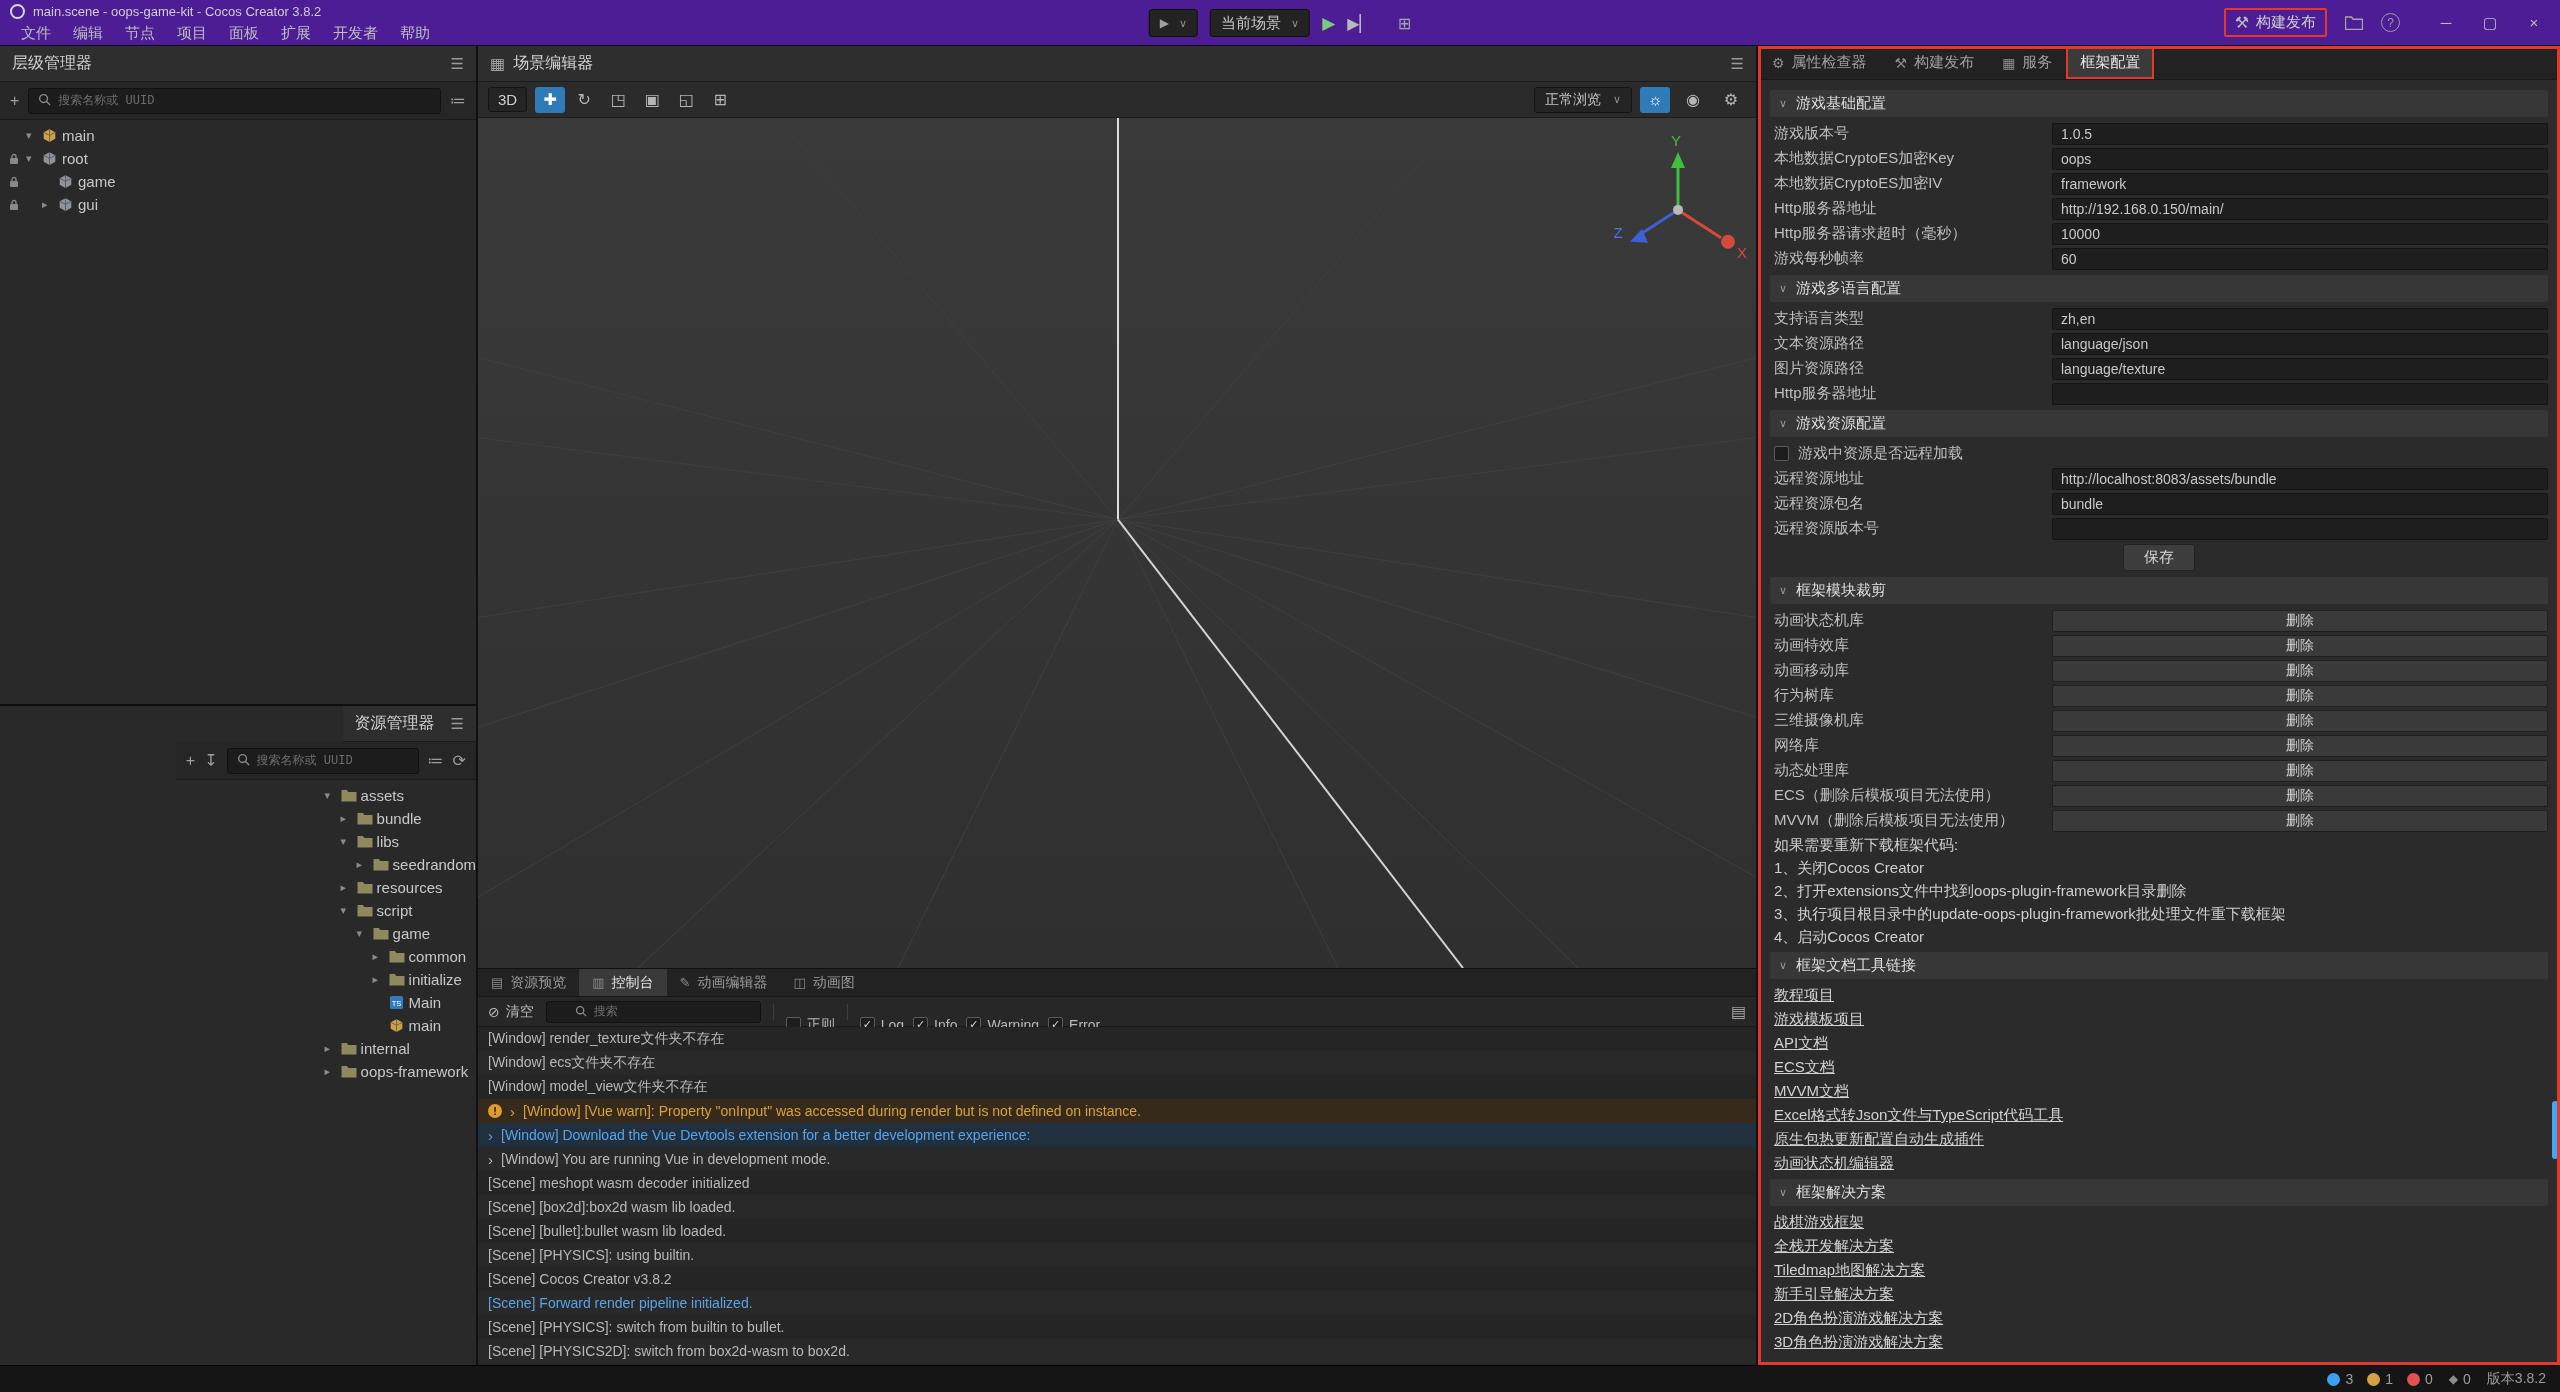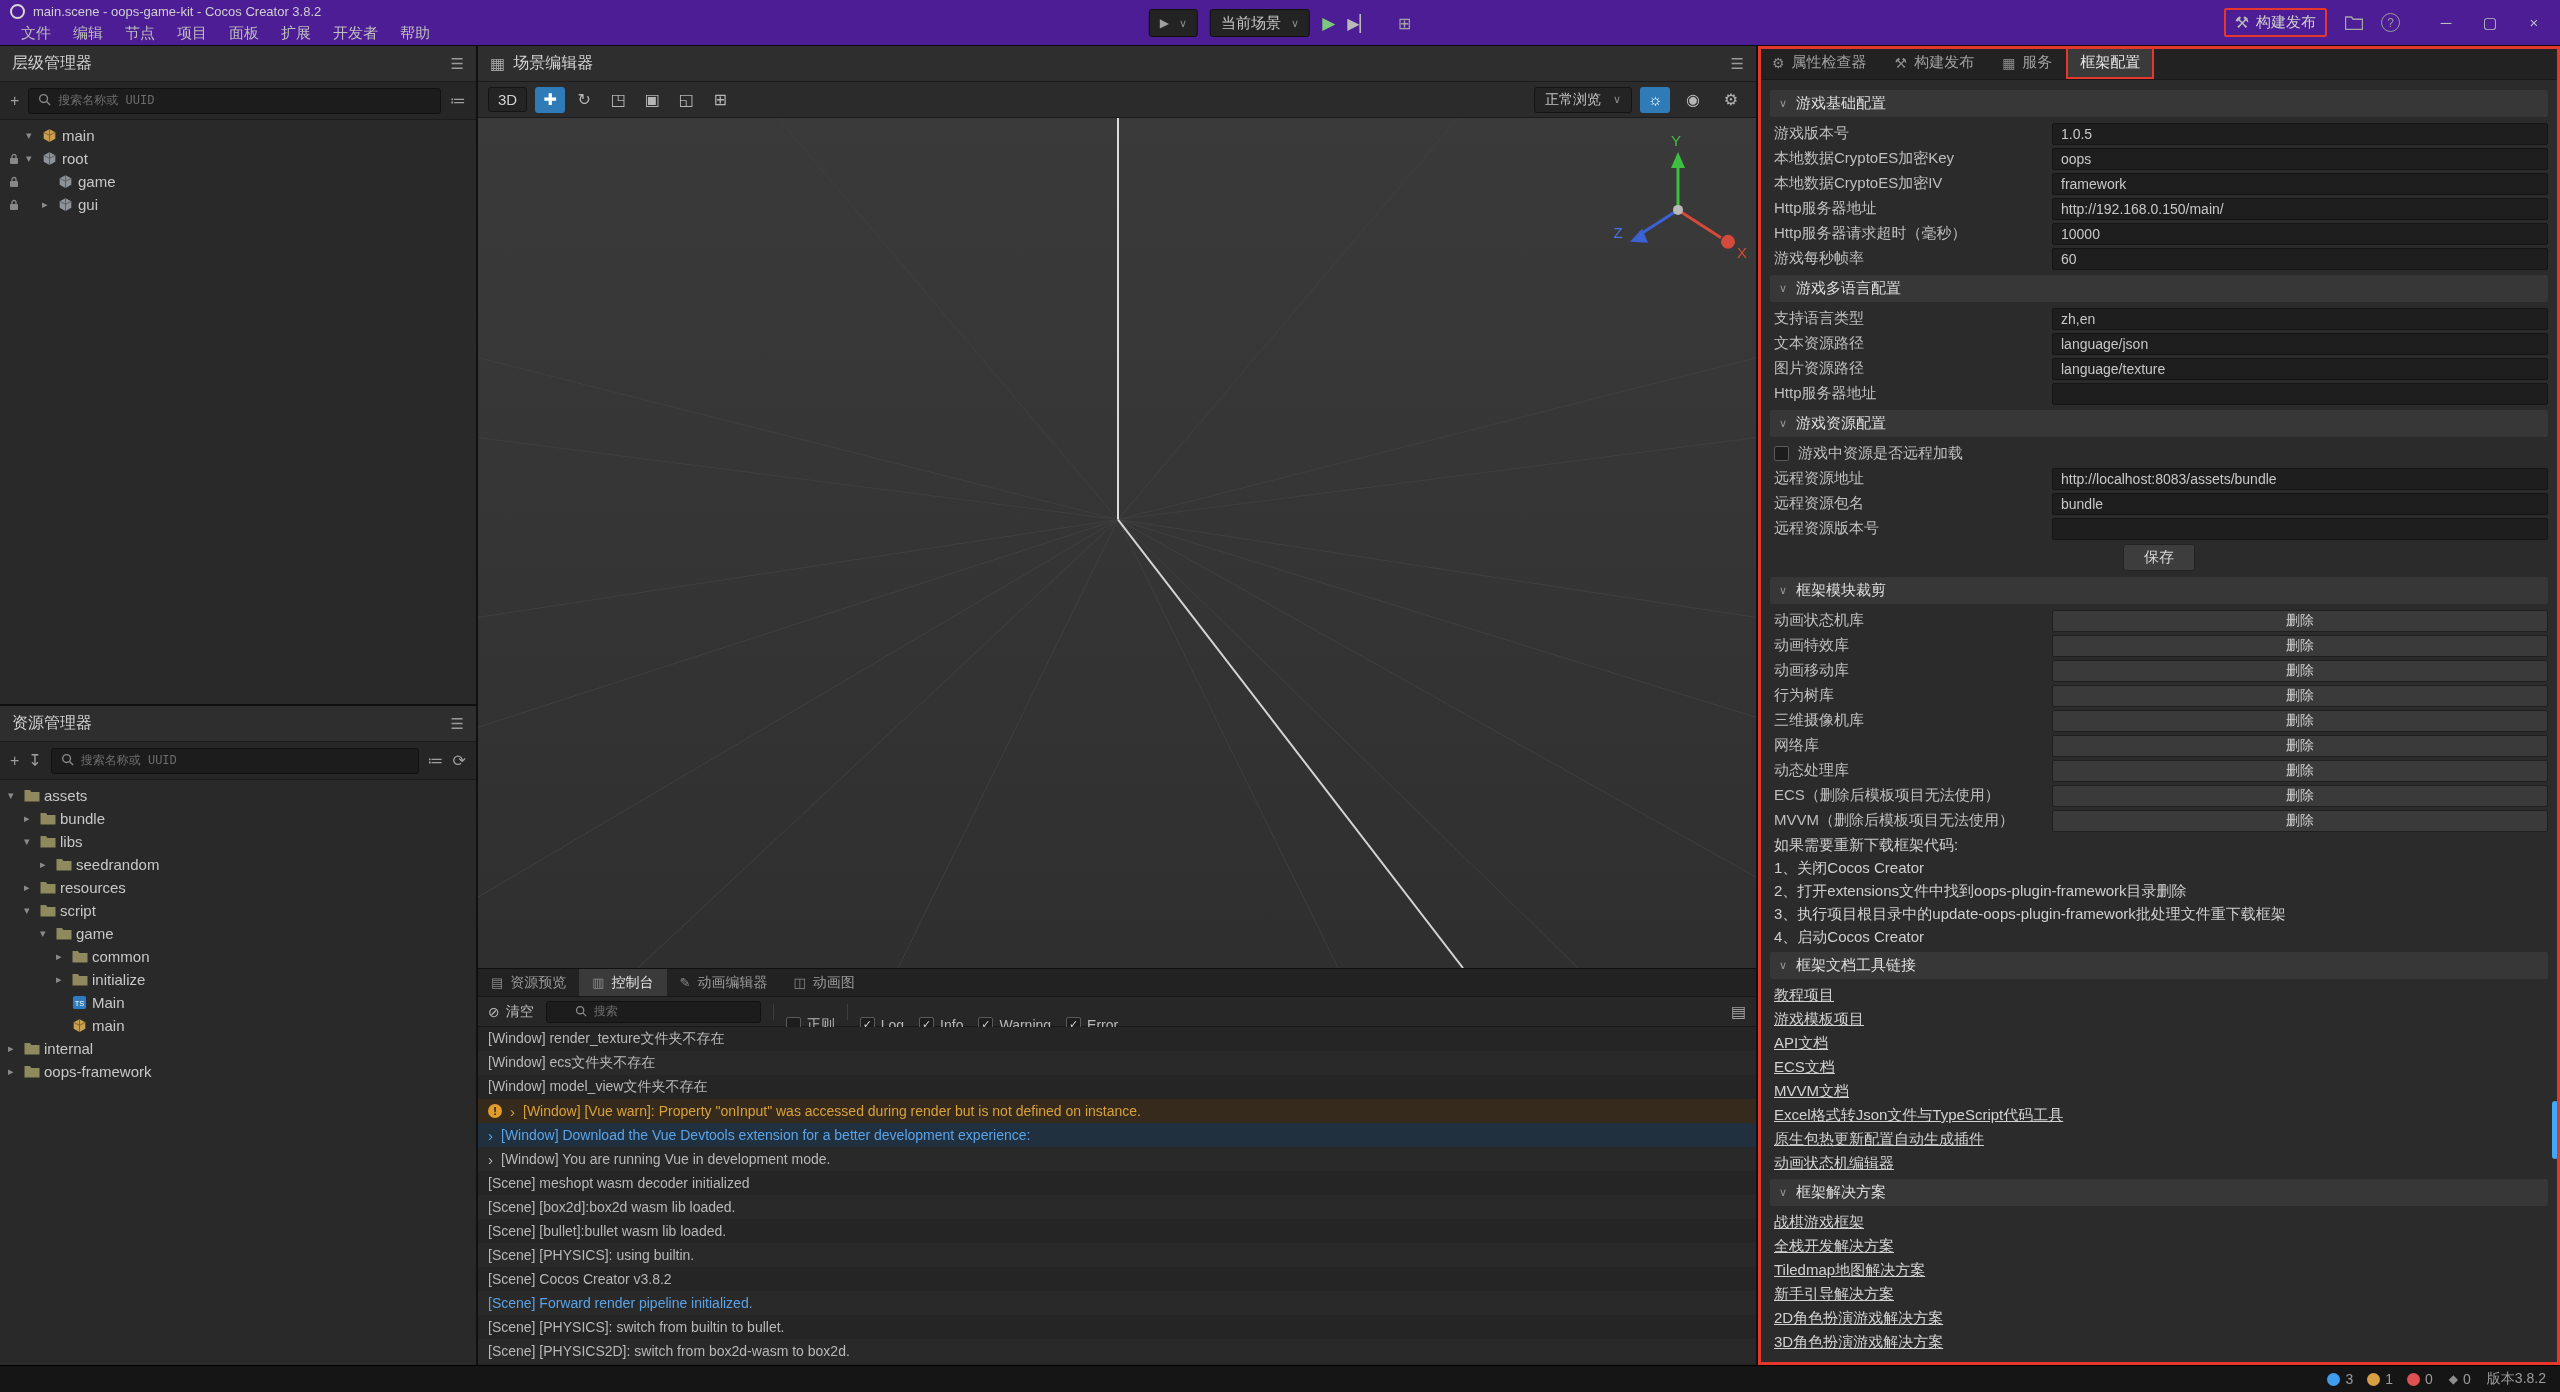--- a/index.html
+++ b/index.html
@@ -276,21 +276,21 @@
                 <svg width="15" height="15" viewBox="0 0 16 16">
                   <path d="M8 1.2 14.2 4.6v6.8L8 14.8 1.8 11.4V4.6Z" fill="#8e9399"></path>
                   <path d="M8 1.2v6.6L1.8 4.6M8 7.8l6.2-3.2M8 7.8v7" stroke="#565b60" stroke-width="1" fill="none"></path>
                 </svg>
               </span>
               <span class="node-label">gui</span>
             </div>
           </div>
       </section>
 
-      <section class="panel" style="flex:1;">
+      <section class="panel" style="flex:1;align-items:flex-end;">
         <div class="panel-header">
           <span>资源管理器</span>
           <span class="spacer"></span>
           <span class="hamburger">☰</span>
         </div>
         <div class="panel-toolbar">
           <span class="tool-glyph">+</span>
           <span class="tool-glyph">↧</span>
           <div class="search-box">
             <span>
@@ -538,21 +538,21 @@
                 </svg>
             </span>
             <input placeholder="搜索" style="">
           </div>
           <span class="vdiv"></span>
           <label class="regex-wrap">
             <span class="checkbox" id="regex-cb"></span>
             <span>正则</span>
           </label>
           <span class="vdiv"></span>
-          <span id="console-filters" style="display:inline-flex; gap:15px;">
+          <span id="console-filters" style="display:inline-flex; gap:9px;">
               <label class="filter">
                 <span class="checkbox checked"></span>
                 <span>Log</span>
               </label>
               <label class="filter">
                 <span class="checkbox checked"></span>
                 <span>Info</span>
               </label>
               <label class="filter">
                 <span class="checkbox checked"></span>

